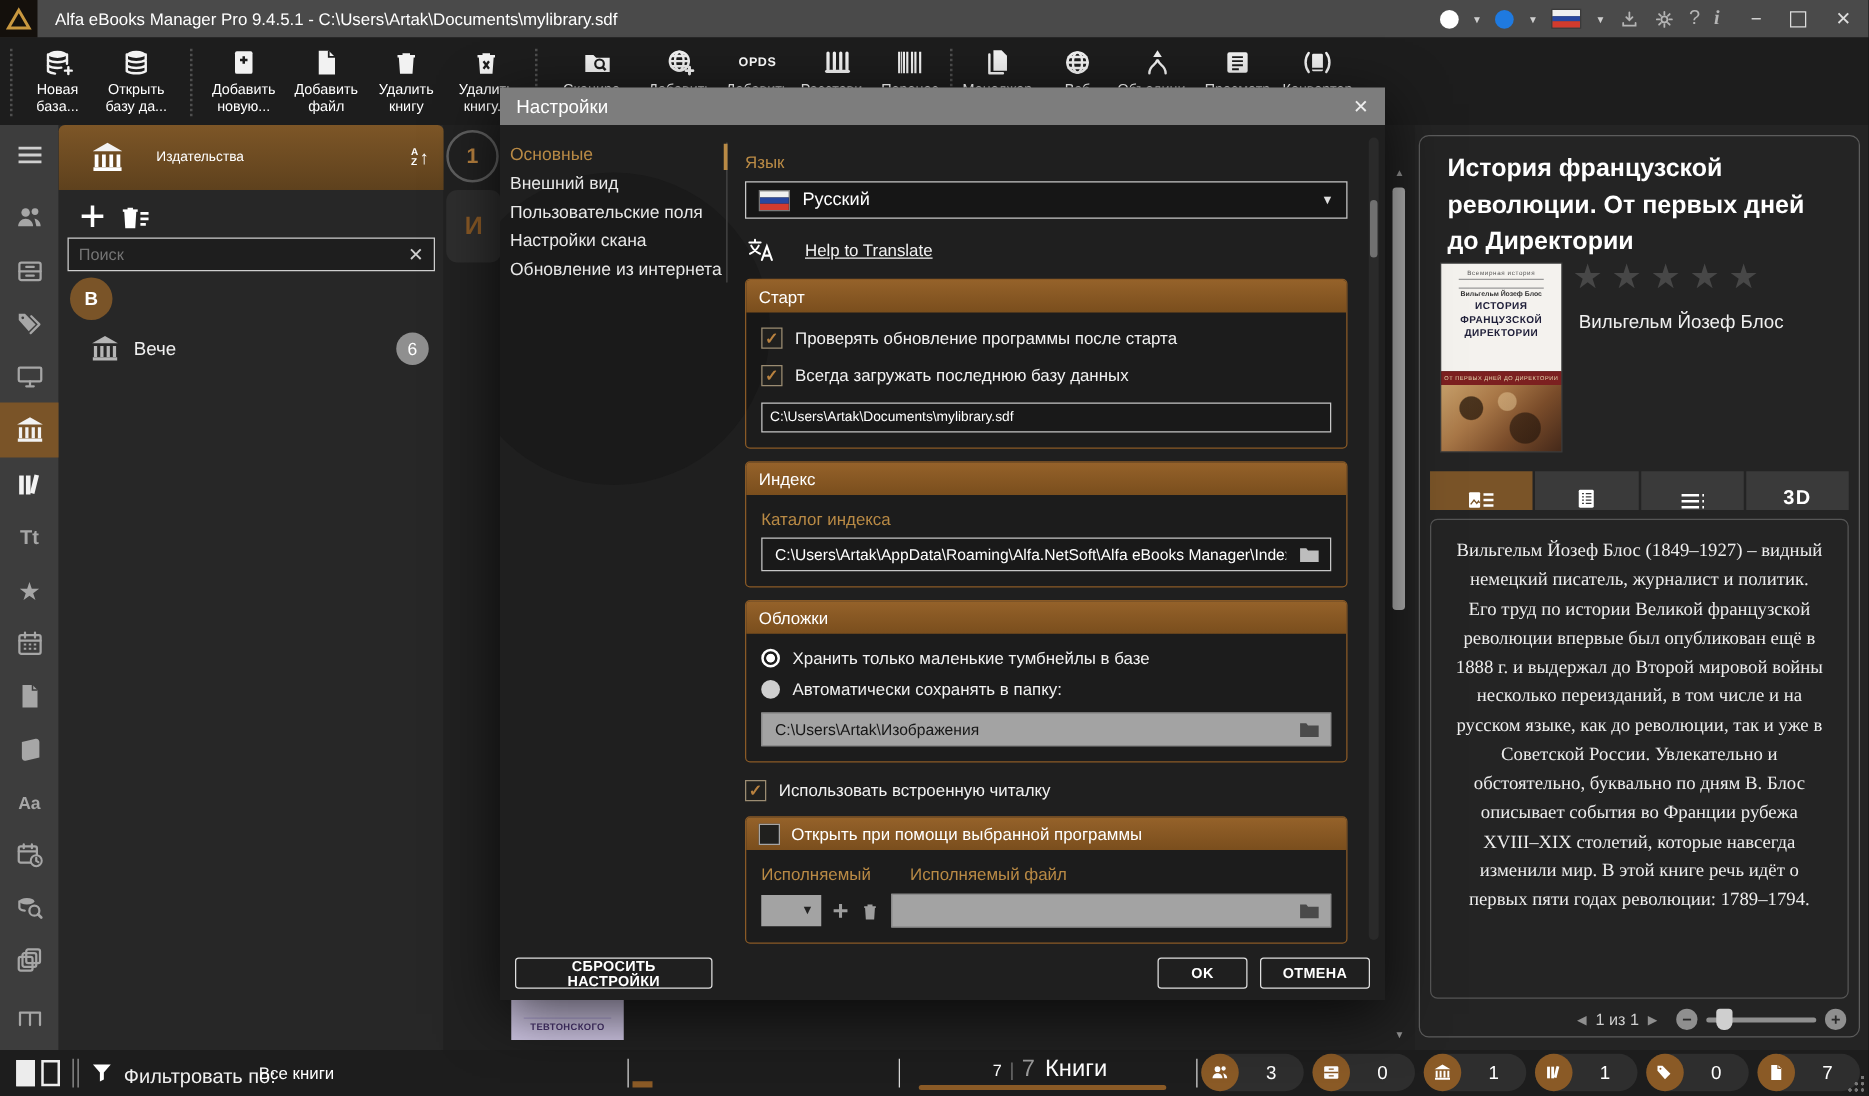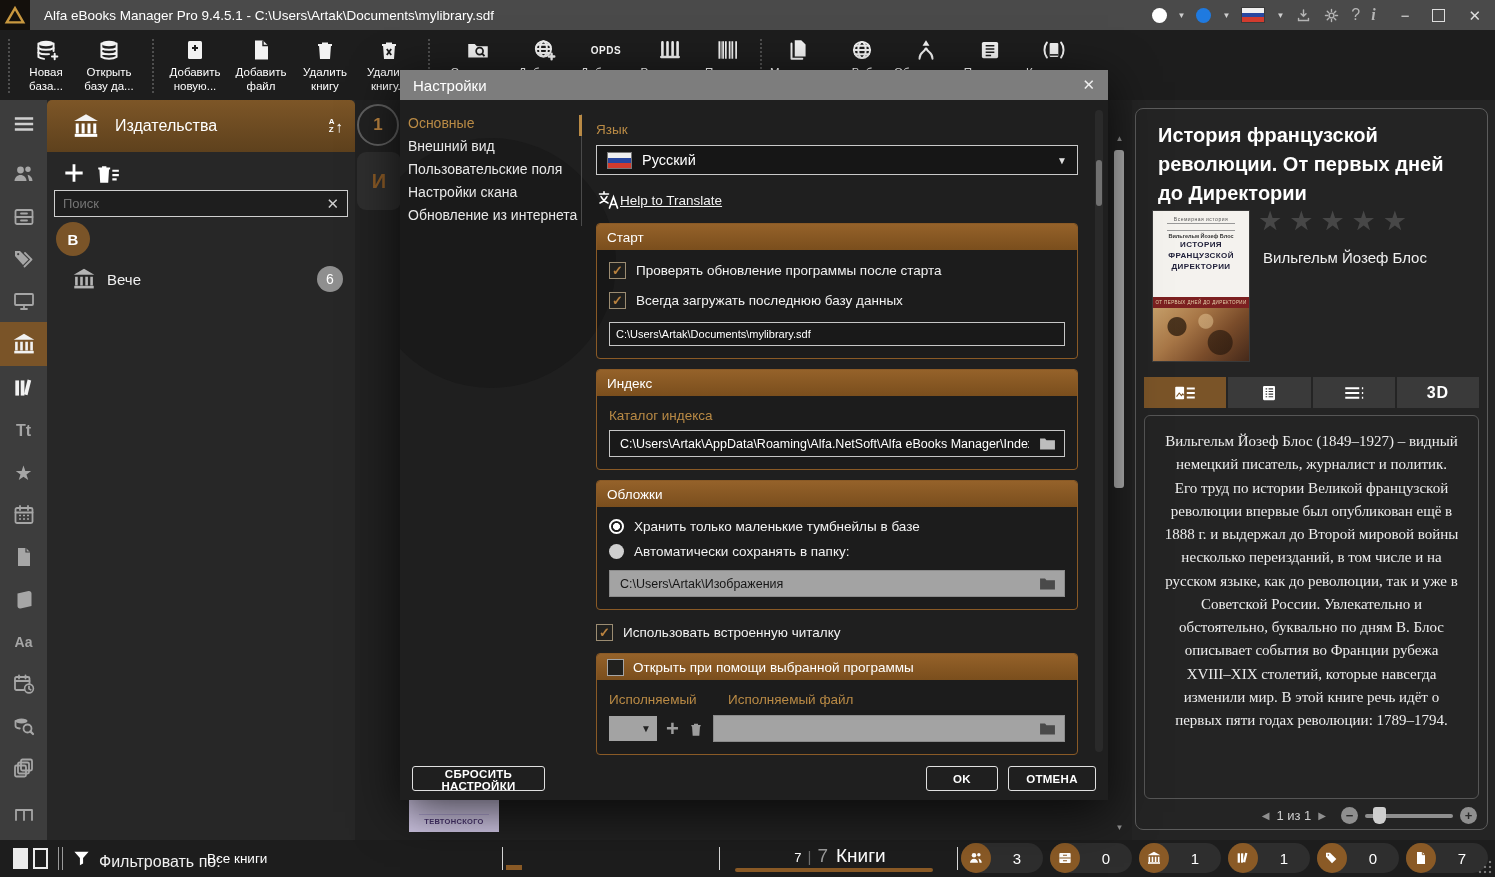--- a/index.html
+++ b/index.html
@@ -37,21 +37,21 @@
   
   .sbar{left:0;top:100px;width:47px;height:740px;background:#3d3d3d;}
   .sit{position:absolute;left:0;width:47px;height:36px;display:flex;align-items:center;justify-content:center}
   .sit.act{background:#7a5428;height:44px}
   .stxt{color:#a6a6a6;font-size:14px;font-weight:bold}
   .sstar{color:#a6a6a6;font-size:20px}
 
   
   .lp{left:47px;top:100px;width:308px;height:740px;background:#272727;}
   .lph{height:52px;background:linear-gradient(180deg,#7d5627,#5e411d);display:flex;align-items:center;border-radius:5px 5px 0 0}
-  .lpt{margin-left:14px;font-size:16px;color:#fff}
+  .lpt{margin-left:24px;font-size:11px;color:#fff}
   .azs{margin-left:auto;margin-right:12px;display:flex;align-items:center;color:#fff}
   .azc{display:flex;flex-direction:column;font-size:8px;font-weight:bold;line-height:8px}
   .azarrow{font-size:15px;margin-left:1px}
   .lpsearch{position:absolute;left:7px;right:7px;top:90px;height:27px;border:1px solid #cfcfcf;display:flex;align-items:center;background:#1e1e1e;box-sizing:border-box}
   .lpsearch input{flex:1;background:none;border:none;outline:none;color:#ddd;font-size:13px;padding:0 8px;font-family:inherit}
   .lclear{color:#cfcfcf;font-size:15px;padding:0 8px;cursor:pointer}
   .lLetter{position:absolute;left:9px;top:122px;width:34px;height:34px;border-radius:50%;background:#7a5428;color:#fff;font-weight:bold;display:flex;align-items:center;justify-content:center;font-size:15px}
   .lrow{position:absolute;left:0;right:0;top:160px;height:38px;display:flex;align-items:center}
   .lrow .lbl{margin-left:10px;font-size:15px;color:#f0f0f0}
   .badge{margin-left:auto;margin-right:12px;width:26px;height:26px;border-radius:50%;background:#8f8f8f;color:#fff;font-size:14px;display:flex;align-items:center;justify-content:center}
@@ -79,21 +79,21 @@
   .dnav div.on{color:#b98a45}
   .dnavline{position:absolute;left:181px;top:14px;height:112px;width:1px;background:#4a4a4a}
   .dnavtick{position:absolute;left:179px;top:15px;height:21px;width:3px;background:#b98a45}
   .dcontent{position:absolute;left:196px;width:482px;top:22px;z-index:2}
   .flabel{color:#b98a45;font-size:13.5px}
   .dselect{display:flex;align-items:center;height:30px;border:1px solid #c9c9c9;background:#161616;margin-top:8px;padding:0 10px;gap:10px;box-sizing:border-box}
   .dselect .val{font-size:14.5px;color:#fff}
   .dselect .car{margin-left:auto;color:#e0e0e0;font-size:10px}
   .rflag{width:23px;height:15px;display:flex;flex-direction:column;border:1px solid #777;flex:none}
   .rflag i{flex:1}.rflag i:nth-child(1){background:#f0f0f0}.rflag i:nth-child(2){background:#29479f}.rflag i:nth-child(3){background:#d23b2e}
-  .helprow{display:flex;align-items:center;gap:0;margin-top:12px;height:26px}
+  .helprow{display:flex;align-items:center;gap:24px;margin-top:12px;height:26px}
   .hlink{color:#f2f2f2;font-size:13.5px;text-decoration:underline;cursor:pointer}
   .grp{border:1px solid #8a5a26;border-radius:4px;margin-top:10px;background:rgba(0,0,0,.08)}
   .ghead{height:26px;background:linear-gradient(180deg,#95622a,#7a4e1d);border-radius:3px 3px 0 0;display:flex;align-items:center;padding:0 10px;font-size:13.5px;color:#fff;gap:9px}
   .gbody{padding:12px}
   .cbrow{display:flex;align-items:center;font-size:13.5px;color:#f2f2f2}
   .cb{width:17px;height:17px;border:1px solid #9b8c72;background:#20201e;color:#b9823f;font-size:13px;font-weight:bold;display:inline-flex;align-items:center;justify-content:center;margin-right:10px;flex:none;box-sizing:border-box}
   .cb.un{border-color:#a5a5a5;color:transparent}
   .inp{width:100%;box-sizing:border-box;height:24px;background:#191919;border:1px solid #c6c6c6;color:#fff;font-size:11px;padding:0 6px;font-family:inherit}
   .iwrap{display:flex;align-items:center;border:1px solid #c6c6c6;background:#191919;height:27px;padding:0 8px;gap:8px;box-sizing:border-box}
   .iwrap input{flex:1;background:none;border:none;outline:none;color:#fff;font-size:12.5px;font-family:inherit;min-width:0}
@@ -120,21 +120,21 @@
   .corn{height:6px;margin:1px 14px;border-top:1px solid #999;border-bottom:1px solid #999}
   .cauth{font-size:5.5px;font-weight:bold;color:#333;margin-top:2px}
   .ct{font-size:8px;font-weight:bold;color:#20203a;line-height:10px;margin-top:1px;letter-spacing:.4px}
   .cband{height:11px;background:#7c2020;color:#e8d8b0;font-size:4.5px;text-align:center;line-height:11px;letter-spacing:.4px;overflow:hidden}
   .cart{height:53px;background:
      radial-gradient(circle at 25% 35%,rgba(40,25,12,.75) 0 9px,transparent 10px),
      radial-gradient(circle at 70% 65%,rgba(30,18,10,.6) 0 12px,transparent 13px),
      radial-gradient(circle at 55% 25%,rgba(230,200,150,.5) 0 7px,transparent 8px),
      linear-gradient(135deg,#c7a06a 0%,#a87747 35%,#7a4c2a 65%,#45291a 100%)}
   .tabs{position:absolute;left:8px;right:8px;top:268px;height:31px;display:flex;gap:2px}
-  .tab{flex:1;background:#3a3a3a;display:flex;align-items:center;justify-content:center;color:#fff;cursor:pointer}
+  .tab{flex:1;background:#3a3a3a;display:flex;align-items:flex-end;justify-content:center;color:#fff;cursor:pointer}
   .tab.sel{background:#7a5428}
   .t3d{font-size:16px;font-weight:bold;letter-spacing:1px}
   .desc{position:absolute;left:8px;right:8px;top:306px;bottom:30px;border:1px solid #565656;border-radius:6px;padding:14px 18px;font-family:"Liberation Serif","DejaVu Serif",serif;font-size:15px;line-height:1.55;color:#ededed;text-align:center;box-sizing:border-box;overflow:hidden}
   .pgr{position:absolute;right:10px;bottom:5px;display:flex;align-items:center;gap:7px}
   .parrow{font-size:10px;color:#8f8f8f}
   .pct{font-size:13px;color:#cfcfcf}
   .zbtn{width:17px;height:17px;border-radius:50%;background:#8f8f8f;color:#2a2a2a;display:flex;align-items:center;justify-content:center;font-size:13px;font-weight:bold;line-height:1}
   .track{width:88px;height:4px;background:#8f8f8f;border-radius:2px;position:relative}
   .thumb{position:absolute;left:8px;top:-7px;width:13px;height:17px;background:#cfcfcf;border-radius:3px 3px 6px 6px}
 
@@ -805,19 +805,19 @@
               </div>
             </div>
           </div>
         </div>
       </div>
 
       <div class="dscroll">
           <i></i>
         </div>
 
-      <button class="dbtn" style="left:12px;width:133px">СБРОСИТЬ НАСТРОЙКИ</button>
+      <button class="dbtn" style="left:12px;width:158px">СБРОСИТЬ НАСТРОЙКИ</button>
       <button class="dbtn" style="right:110px;width:72px">OK</button>
       <button class="dbtn" style="right:12px;width:88px">ОТМЕНА</button>
     </div>
   </div>
 
 </div>
 
 </body></html>

